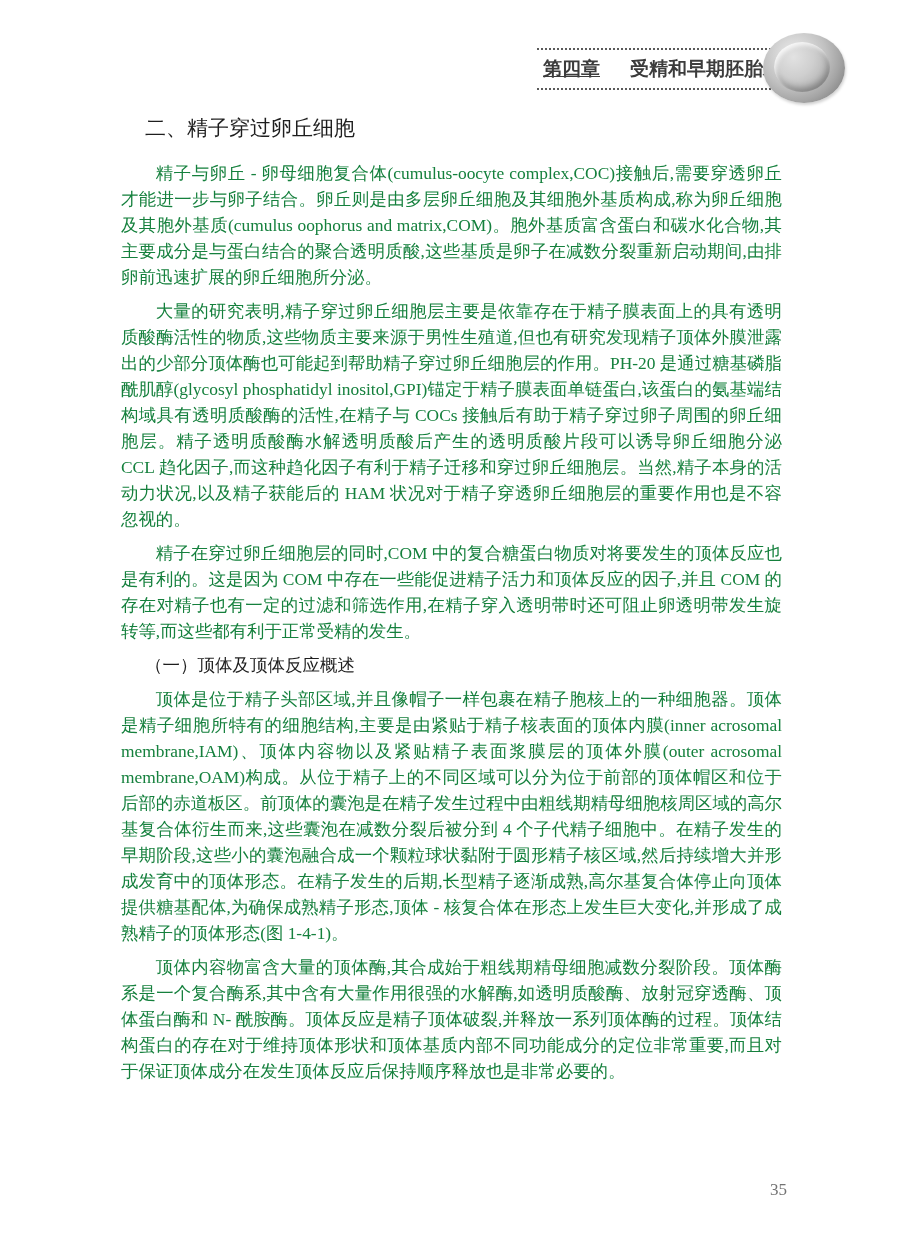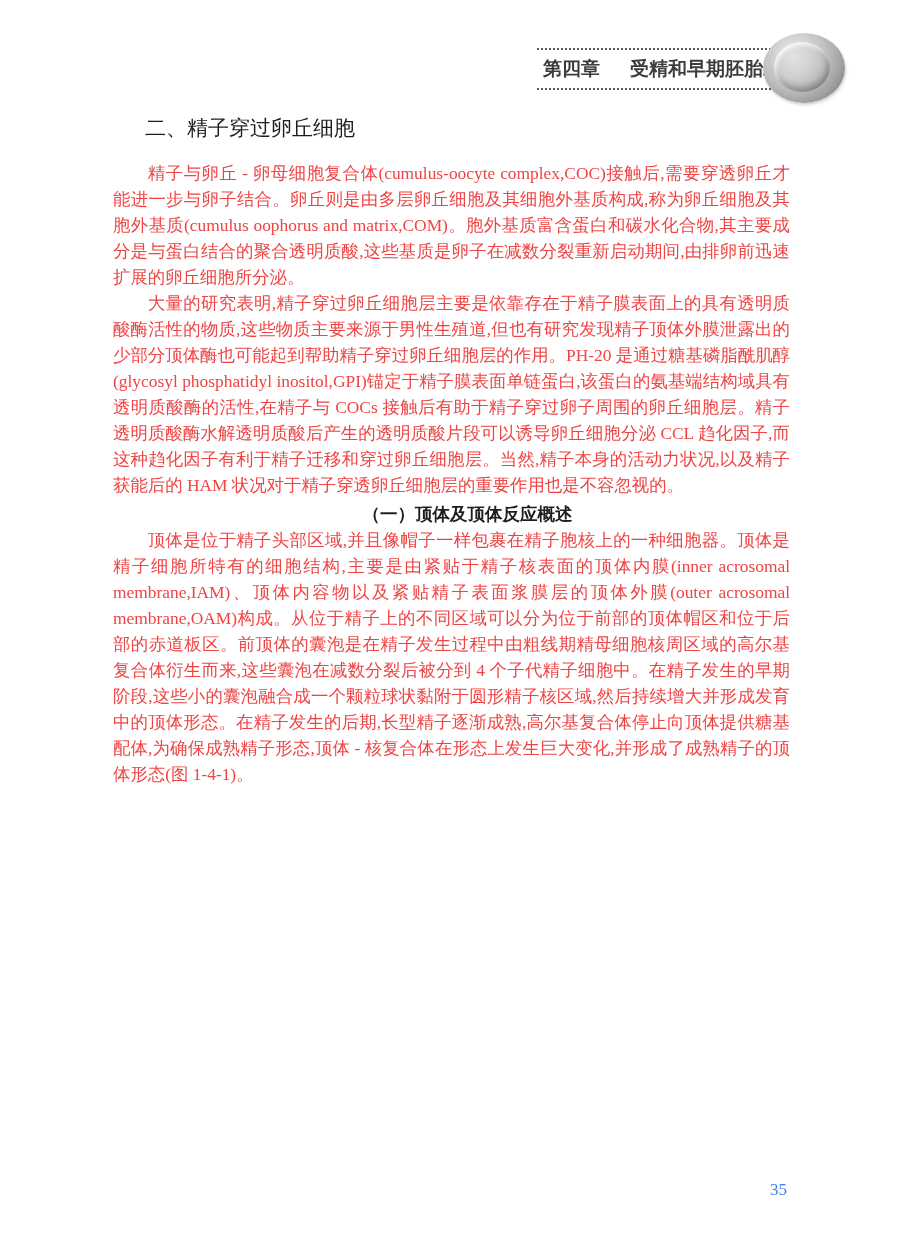--- a/index.html
+++ b/index.html
@@ -27,21 +27,21 @@
     border-bottom: 2px dotted #5a5a5a;
     padding: 8px 0 8px 6px;
     box-sizing: border-box;
     font-family: "Liberation Sans", sans-serif;
     font-weight: bold;
     font-size: 19px;
     line-height: 22px;
     color: #3c3c3c;
     white-space: nowrap;
   }
-  .running-head .chapter-label { margin-right: 30px; }
+  .running-head .chapter-label { margin-right: 30px; text-decoration: underline; }
 
   .embryo-photo {
     position: absolute;
     left: 763px;
     top: 33px;
     width: 82px;
     height: 70px;
     border-radius: 50%;
     background: radial-gradient(circle at 38% 32%,
        #ececec 0%, #d9d9d9 22%, #c2c2c2 45%, #a5a5a5 66%, #8d8d8d 80%, #b7b7b7 95%);
@@ -59,77 +59,78 @@
   }
 
   
   .content {
     position: absolute;
     left: 113px;
     top: 115px;
     width: 677px;
   }
   .content p {
-    margin: 0;
+    margin: 8px;
     font-size: 17.4px;
     line-height: 26px;
     text-align: justify;
     text-align-last: left;
     text-indent: 2em;
-    color: #ef4444;
+    color: #15803d;
   }
   h2.section-heading {
     margin: 0 0 19px 32px;
     font-family: "Liberation Sans", sans-serif;
     font-size: 21px;
     line-height: 26px;
     font-weight: normal;
     color: #1e1e1e;
   }
   h2.section-heading.second {
     margin: 23px 0 13px 32px;
   }
   h3.sub-heading {
     margin: 3px 0 0 32px;
     font-family: "Liberation Sans", sans-serif;
     font-size: 17.5px;
     line-height: 26px;
-    font-weight: bold;
+    font-weight: normal;
     color: #1e1e1e;
-    text-align: center;
   }
 
   
   .page-number {
     position: absolute;
     left: 770px;
     top: 1180px;
     font-size: 17px;
-    color: #3b82f6;
+    color: #737373;
     font-family: "Liberation Serif", serif;
   }
 </style>
 </head>
 <body>
 
 <div class="page">
 
   <div class="running-head">
     <span class="chapter-label">第四章</span><span>受精和早期胚胎发育</span>
   </div>
   <div class="embryo-photo">
     <div class="embryo-inner"></div>
   </div>
 
   <div class="content">
 
     <h2 class="section-heading">二、精子穿过卵丘细胞</h2>
     <p>精子与卵丘 - 卵母细胞复合体(cumulus-oocyte complex,COC)接触后,需要穿透卵丘才能进一步与卵子结合。卵丘则是由多层卵丘细胞及其细胞外基质构成,称为卵丘细胞及其胞外基质(cumulus oophorus and matrix,COM)。胞外基质富含蛋白和碳水化合物,其主要成分是与蛋白结合的聚合透明质酸,这些基质是卵子在减数分裂重新启动期间,由排卵前迅速扩展的卵丘细胞所分泌。</p>
     <p>大量的研究表明,精子穿过卵丘细胞层主要是依靠存在于精子膜表面上的具有透明质酸酶活性的物质,这些物质主要来源于男性生殖道,但也有研究发现精子顶体外膜泄露出的少部分顶体酶也可能起到帮助精子穿过卵丘细胞层的作用。PH-20 是通过糖基磷脂酰肌醇(glycosyl phosphatidyl inositol,GPI)锚定于精子膜表面单链蛋白,该蛋白的氨基端结构域具有透明质酸酶的活性,在精子与 COCs 接触后有助于精子穿过卵子周围的卵丘细胞层。精子透明质酸酶水解透明质酸后产生的透明质酸片段可以诱导卵丘细胞分泌 CCL 趋化因子,而这种趋化因子有利于精子迁移和穿过卵丘细胞层。当然,精子本身的活动力状况,以及精子获能后的 HAM 状况对于精子穿透卵丘细胞层的重要作用也是不容忽视的。</p>
+    <p>精子在穿过卵丘细胞层的同时,COM 中的复合糖蛋白物质对将要发生的顶体反应也是有利的。这是因为 COM 中存在一些能促进精子活力和顶体反应的因子,并且 COM 的存在对精子也有一定的过滤和筛选作用,在精子穿入透明带时还可阻止卵透明带发生旋转等,而这些都有利于正常受精的发生。</p>
 
     <h3 class="sub-heading">（一）顶体及顶体反应概述</h3>
     <p>顶体是位于精子头部区域,并且像帽子一样包裹在精子胞核上的一种细胞器。顶体是精子细胞所特有的细胞结构,主要是由紧贴于精子核表面的顶体内膜(inner acrosomal membrane,IAM)、顶体内容物以及紧贴精子表面浆膜层的顶体外膜(outer acrosomal membrane,OAM)构成。从位于精子上的不同区域可以分为位于前部的顶体帽区和位于后部的赤道板区。前顶体的囊泡是在精子发生过程中由粗线期精母细胞核周区域的高尔基复合体衍生而来,这些囊泡在减数分裂后被分到 4 个子代精子细胞中。在精子发生的早期阶段,这些小的囊泡融合成一个颗粒球状黏附于圆形精子核区域,然后持续增大并形成发育中的顶体形态。在精子发生的后期,长型精子逐渐成熟,高尔基复合体停止向顶体提供糖基配体,为确保成熟精子形态,顶体 - 核复合体在形态上发生巨大变化,并形成了成熟精子的顶体形态(图 1-4-1)。</p>
+    <p>顶体内容物富含大量的顶体酶,其合成始于粗线期精母细胞减数分裂阶段。顶体酶系是一个复合酶系,其中含有大量作用很强的水解酶,如透明质酸酶、放射冠穿透酶、顶体蛋白酶和 N- 酰胺酶。顶体反应是精子顶体破裂,并释放一系列顶体酶的过程。顶体结构蛋白的存在对于维持顶体形状和顶体基质内部不同功能成分的定位非常重要,而且对于保证顶体成分在发生顶体反应后保持顺序释放也是非常必要的。</p>
 
   </div>
 
   <div class="page-number">35</div>
 
 </div>
 
 </body></html>

